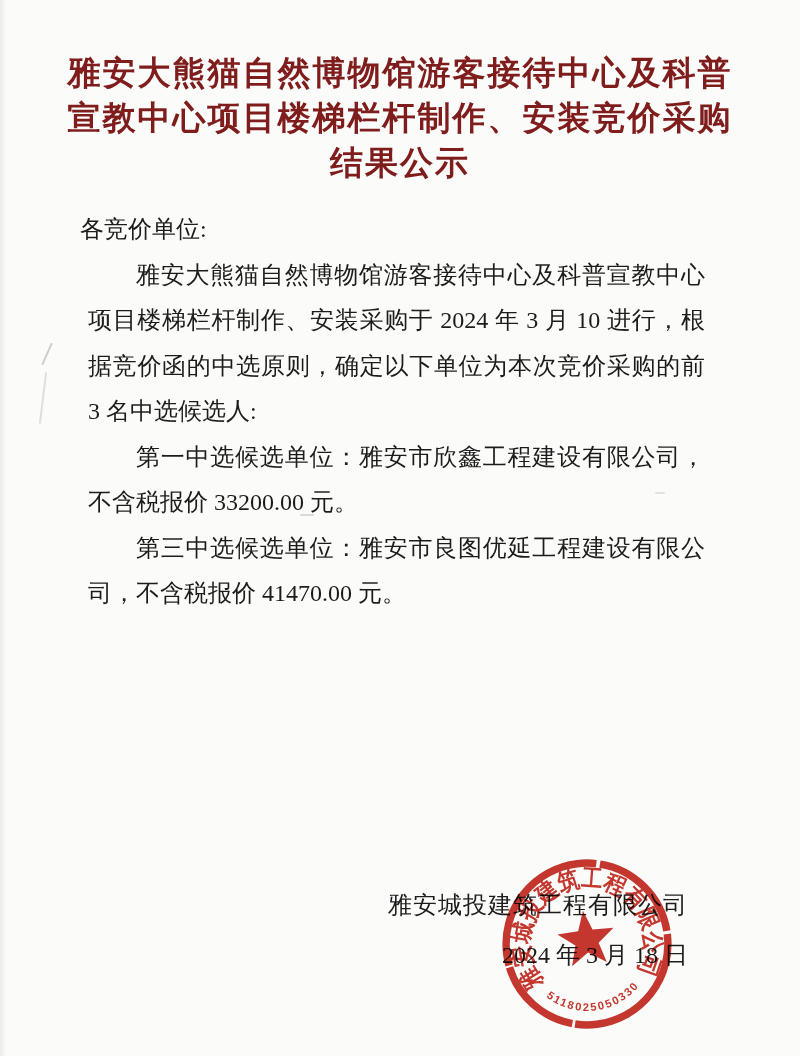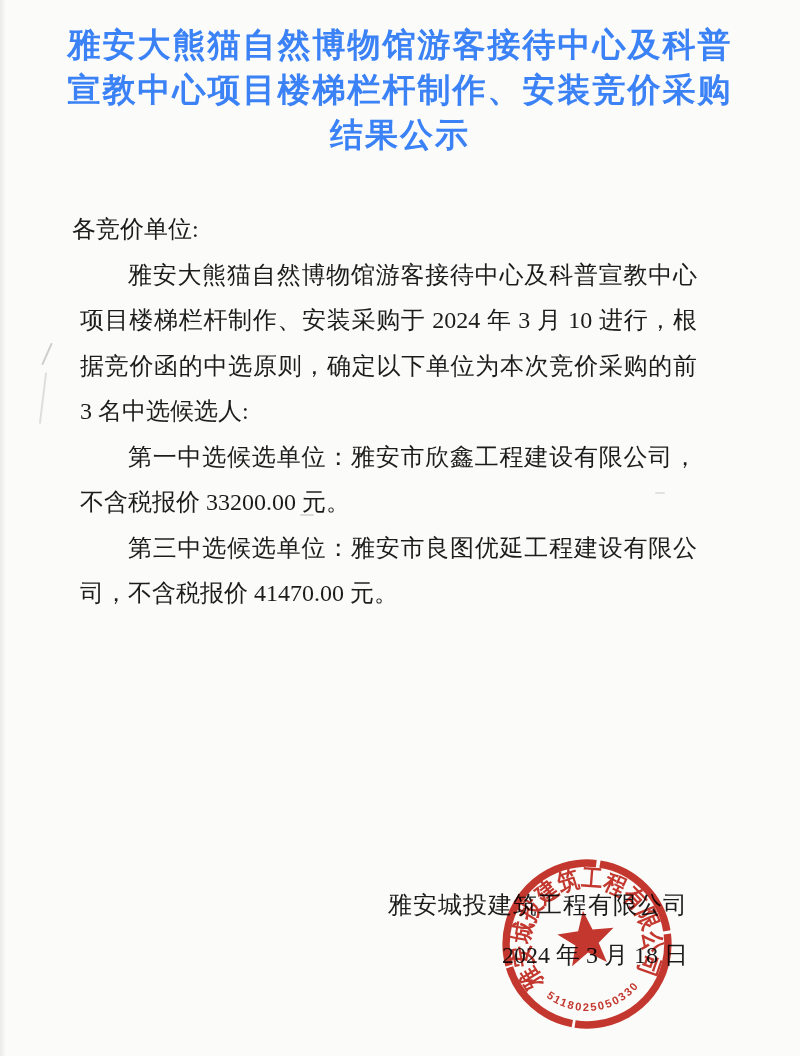--- a/index.html
+++ b/index.html
@@ -11,33 +11,33 @@
     font-family:"Liberation Serif", serif;
     color:#1b1b1b;
   }
   
   .scan-edge{
     position:absolute;left:0;top:0;width:6px;height:100%;
     background:linear-gradient(90deg,#e3e3e0, rgba(251,251,249,0));
     opacity:.7;
   }
   .title{
-    position:absolute;top:22px;left:40px;width:720px;
+    position:absolute;top:50px;left:40px;width:720px;
     margin:0;
     text-align:center;
     font-family:"Liberation Sans", sans-serif;
     font-weight:700;
     font-size:33px;
     line-height:45px;
     letter-spacing:2px;
-    color:#3b82f6;
+    color:#7f1d1d;
   }
   .title .tl{display:block;}
   .doc-body{
-    position:absolute;top:207px;left:72px;width:625px;
+    position:absolute;top:207px;left:80px;width:625px;
     font-size:24px;
     line-height:45.5px;
     text-align:justify;
     color:#1c1c1c;
   }
   .doc-body p{margin:0;}
   .doc-body p.indent{text-indent:2em;margin-left:8px;}
   .sig-company{
     position:absolute;top:891px;right:112px;
     font-size:24px;line-height:28px;letter-spacing:1px;

